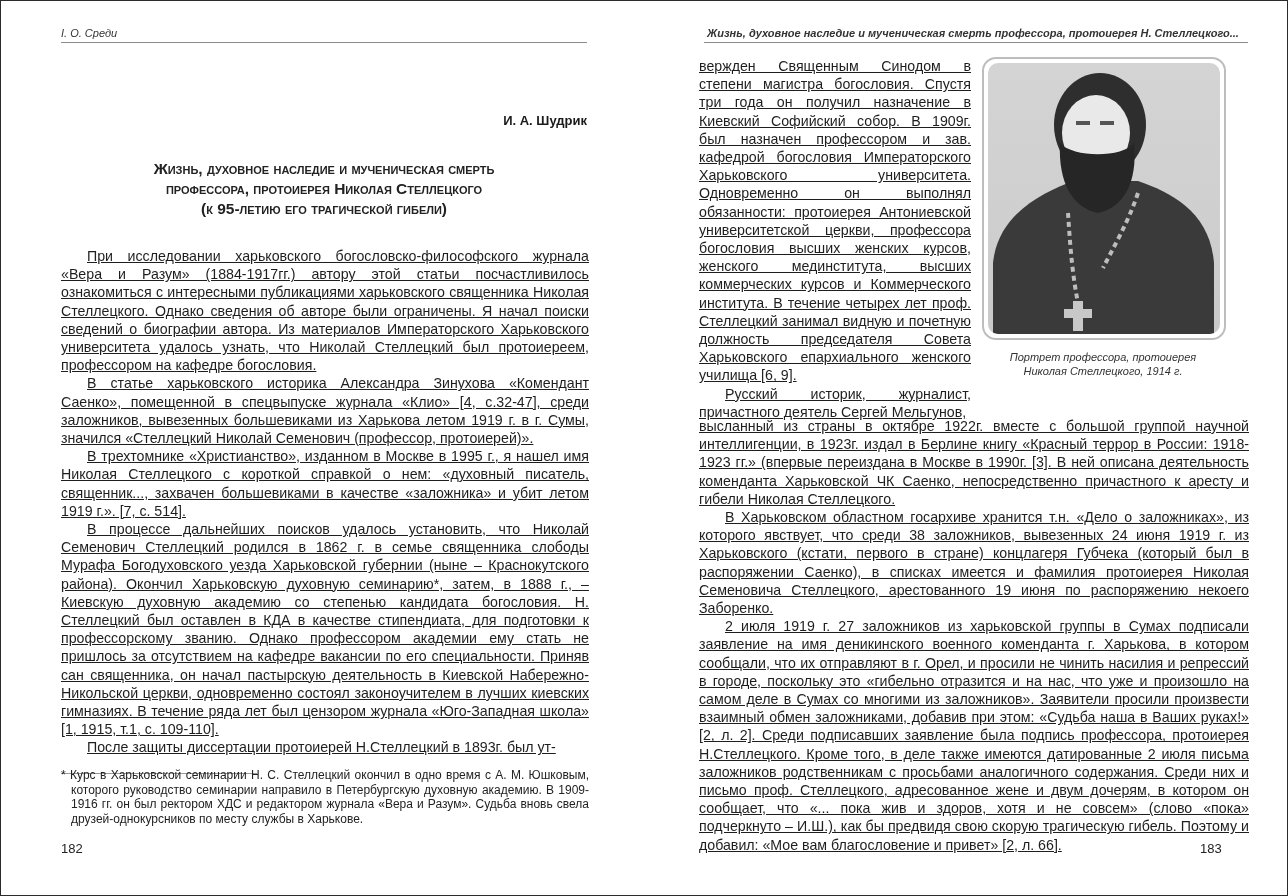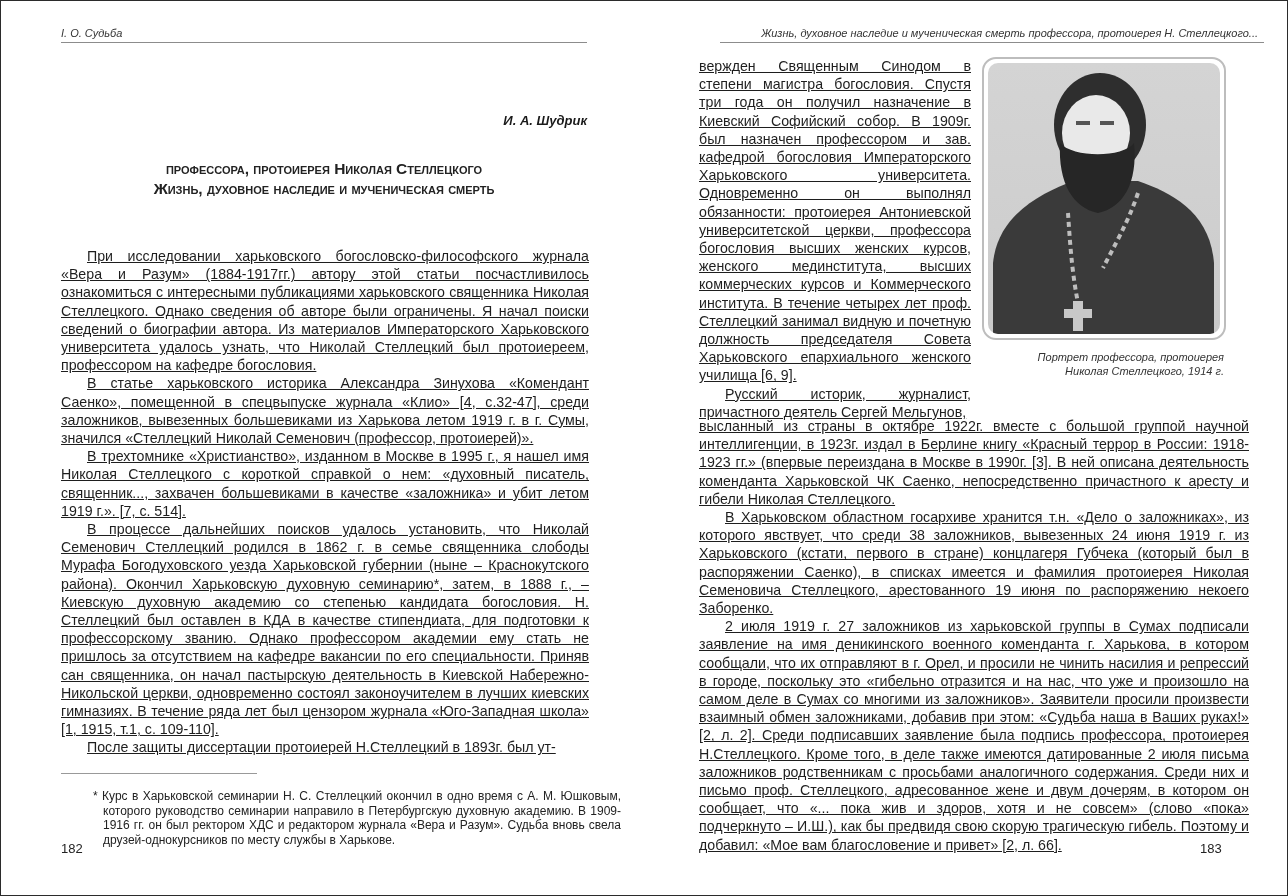--- a/index.html
+++ b/index.html
@@ -13,45 +13,45 @@
     .page { position: absolute; top: 0; height: 894px; }
     .page-left { left: 0; width: 643px; }
     .page-right { left: 643px; width: 643px; }
 
     .running-head {
       position: absolute; top: 26px;
       font-style: italic; font-size: 11px; color: #333;
       border-bottom: 1.5px solid #8c8c8c; padding-bottom: 3px;
     }
     .page-left .running-head { left: 60px; width: 526px; }
-    .page-right .running-head { left: 76px; width: 544px; text-align: right; padding-right: 6px; }
+    .page-right .running-head { left: 60px; width: 544px; text-align: center; padding-right: 6px; font-weight: bold; }
 
     .author {
       position: absolute; top: 112px; left: 60px; width: 526px;
-      text-align: right; font-weight: bold; font-style: italic; font-size: 13px;
+      text-align: right; font-weight: bold; font-size: 13px;
     }
 
     .title {
       position: absolute; top: 158px; left: 60px; width: 526px;
       text-align: center; font-weight: bold; font-size: 15.5px;
       line-height: 20px; font-variant: small-caps; color: #222;
     }
 
     .body-text {
       font-size: 14.2px; line-height: 18.2px; text-align: justify; color: #1e1e1e; text-decoration: underline;
     }
     .body-text p { text-indent: 26px; }
 
     .left-body { position: absolute; top: 246px; left: 60px; width: 528px; }
 
     .fn-rule { position: absolute; top: 772px; left: 60px; width: 196px; border-top: 1px solid #999; }
     .footnote {
-      position: absolute; top: 788px; left: 60px; width: 528px;
+      position: absolute; top: 767px; left: 60px; width: 528px;
       font-size: 12px; line-height: 14.6px; text-align: justify;
-      padding-left: 10px; text-indent: -10px; color: #222; margin-left: 32px;
+      padding-left: 10px; text-indent: -10px; color: #222;
     }
     .page-num { position: absolute; top: 840px; font-size: 13px; color: #222; }
     .page-left .page-num { left: 60px; }
     .page-right .page-num { left: 556px; }
 
     .right-top { position: absolute; top: 56px; left: 55px; width: 272px; }
     .right-top p { text-indent: 0; }
     .right-top p.ind { text-indent: 26px; }
     .right-bottom { position: absolute; top: 384px; left: 55px; width: 550px; }
     .right-bottom p.noind { text-indent: 0; margin-top: 32px; }
@@ -61,35 +61,36 @@
       width: 244px; height: 283px; position: relative;
       border: 2px solid #bdbdbd; border-radius: 14px; padding: 4px;
       background: #fff;
     }
     .photo {
       width: 100%; height: 100%; border-radius: 10px; overflow: hidden;
       background: linear-gradient(180deg, #d4d4d4 0%, #cfcfcf 60%, #c9c9c9 100%);
       position: relative;
     }
     .caption {
-      margin-top: 10px; text-align: right; font-style: italic; font-size: 11px;
+      margin-top: 10px; text-align: center; font-style: italic; font-size: 11px;
       line-height: 14px; color: #333; padding-right: 2px;
     }
   </style>
 </head>
 <body>
 
 <div class="page page-left">
-  <div class="running-head">І. О. Судьба</div>
+  <div class="running-head">І. О. Среди</div>
 
   <div class="author">И. А. Шудрик</div>
 
   <div class="title">
+    <div>Жизнь, духовное наследие и мученическая смерть</div>
     <div>профессора, протоиерея Николая Стеллецкого</div>
-    <div>Жизнь, духовное наследие и мученическая смерть</div>
+    <div>(к 95-летию его трагической гибели)</div>
   </div>
 
   <div class="body-text left-body">
     <p>При исследовании харьковского богословско-философского журнала «Вера и Разум» (1884-1917гг.) автору этой статьи посчастливилось ознакомиться с интересными публикациями харьковского священника Николая Стеллецкого. Однако сведения об авторе были ограничены. Я начал поиски сведений о биографии автора. Из материалов Императорского Харьковского университета удалось узнать, что Николай Стеллецкий был протоиереем, профессором на кафедре богословия.</p>
     <p>В статье харьковского историка Александра Зинухова «Комендант Саенко», помещенной в спецвыпуске журнала «Клио» [4, с.32-47], среди заложников, вывезенных большевиками из Харькова летом 1919 г. в г. Сумы, значился «Стеллецкий Николай Семенович (профессор, протоиерей)».</p>
     <p>В трехтомнике «Христианство», изданном в Москве в 1995 г., я нашел имя Николая Стеллецкого с короткой справкой о нем: «духовный писатель, священник..., захвачен большевиками в качестве «заложника» и убит летом 1919 г.». [7, с. 514].</p>
     <p>В процессе дальнейших поисков удалось установить, что Николай Семенович Стеллецкий родился в 1862 г. в семье священника слободы Мурафа Богодуховского уезда Харьковской губернии (ныне – Краснокутского района). Окончил Харьковскую духовную семинарию*, затем, в 1888 г., – Киевскую духовную академию со степенью кандидата богословия. Н. Стеллецкий был оставлен в КДА в качестве стипендиата, для подготовки к профессорскому званию. Однако профессором академии ему стать не пришлось за отсутствием на кафедре вакансии по его специальности. Приняв сан священника, он начал пастырскую деятельность в Киевской Набережно-Никольской церкви, одновременно состоял законоучителем в лучших киевских гимназиях. В течение ряда лет был цензором журнала «Юго-Западная школа» [1, 1915, т.1, с. 109-110].</p>
     <p>После защиты диссертации протоиерей Н.Стеллецкий в 1893г. был ут-</p>
   </div>
 

